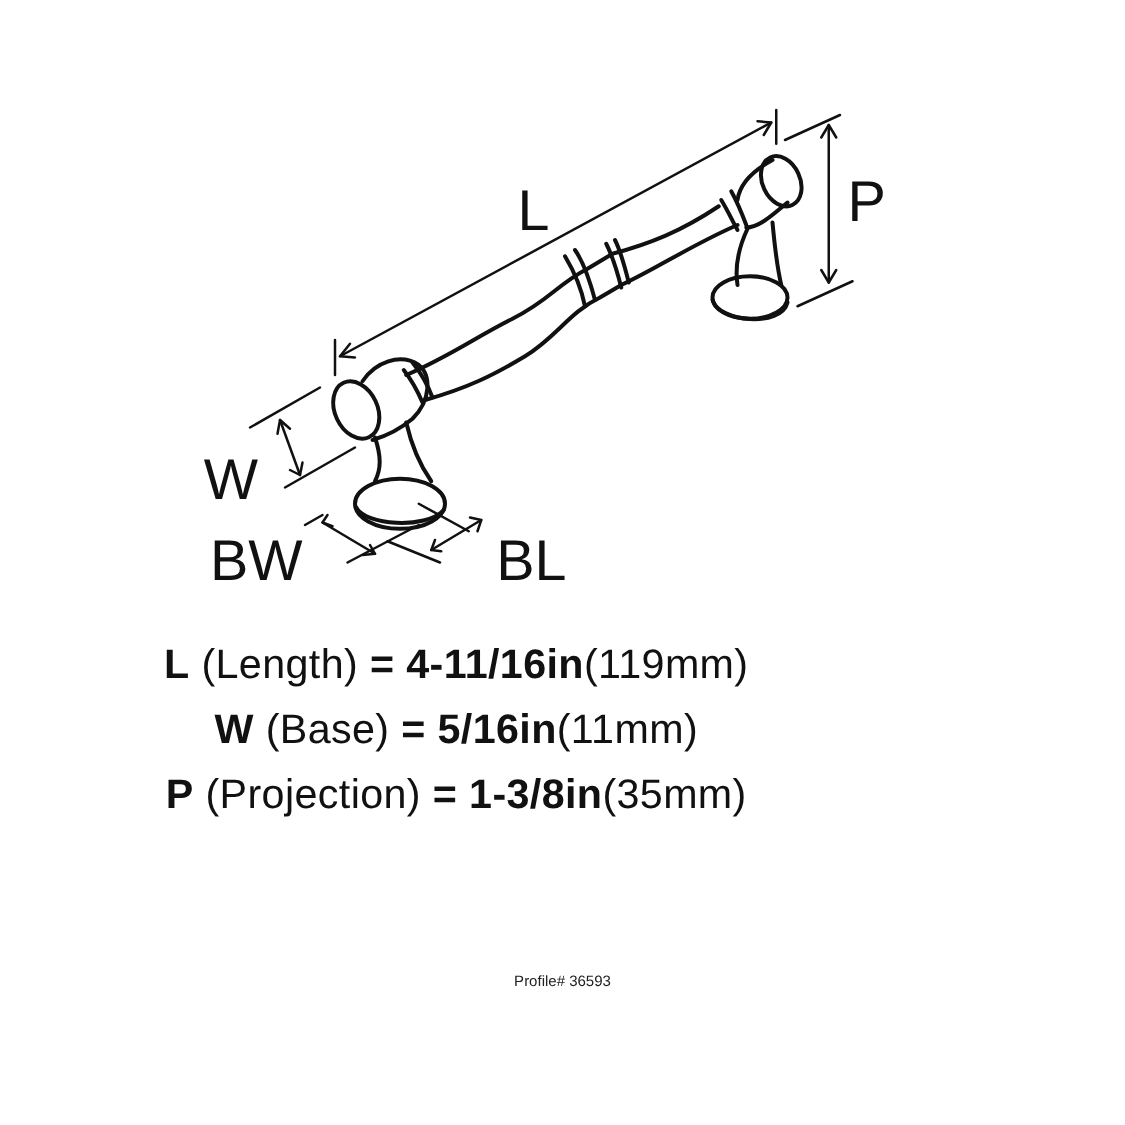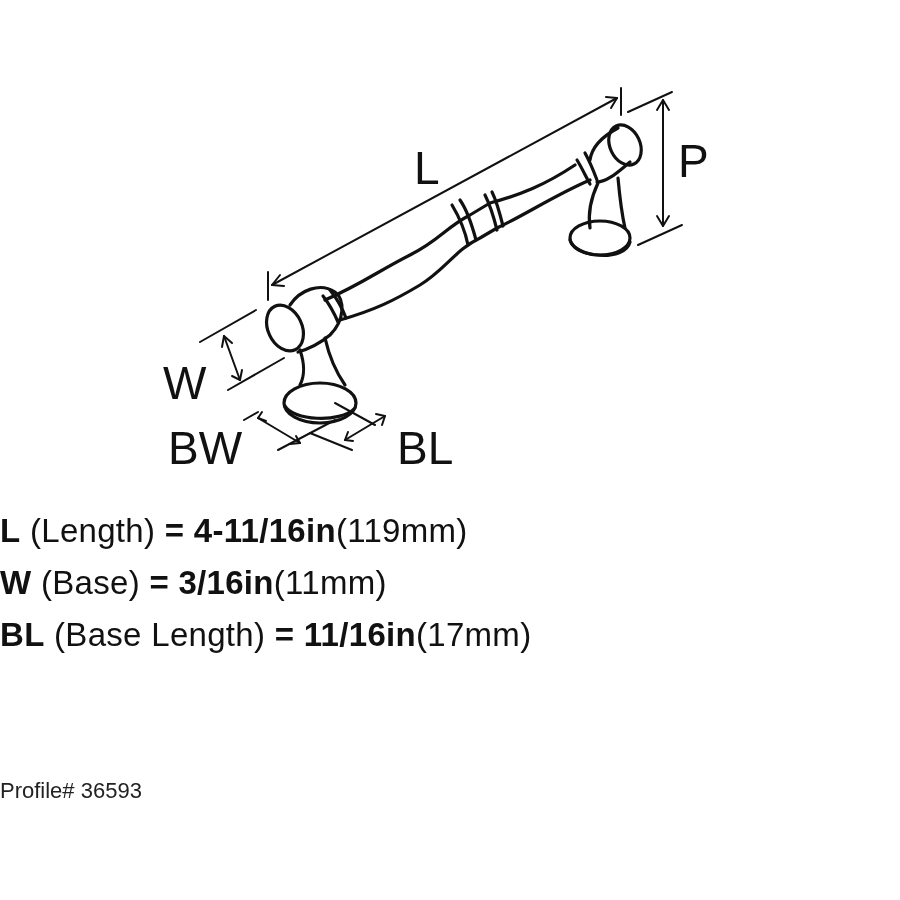--- a/index.html
+++ b/index.html
@@ -1,25 +1,25 @@
 <!DOCTYPE html>
 <html><head>
 <meta charset="utf-8">
 <style>
   html, body { margin:0; padding:0; background:#ffffff; }
   body { width:900px; height:900px; position:relative; overflow:hidden;
          font-family:"Liberation Sans", "DejaVu Sans", sans-serif; color:#111; }
   #drawing { position:absolute; left:0; top:0; width:900px; height:480px; }
   .lbl { position:absolute; font-size:46px; font-weight:400; color:#111; line-height:1; }
-  #specs { position:absolute; left:0; top:505px; width:730px; }
+  #specs { position:absolute; left:0; top:505px; width:730px; text-align:center; }
   .spec { font-size:33px; line-height:52px; white-space:nowrap; letter-spacing:0.3px; }
   .spec .code, .spec .eq, .spec .imp { font-weight:700; }
   .spec .desc, .spec .met { font-weight:400; }
-  #profile { position:absolute; left:0; top:778px; width:900px; 
-             font-size:22px; color:#222; }
+  #profile { position:absolute; left:0; top:778px; width:900px; text-align:center;
+             font-size:12px; color:#222; }
 </style>
 </head>
 <body>
 
 <div id="drawing">
   <svg width="900" height="480" viewBox="0 0 900 480">
     <g fill="none" stroke="#111" stroke-width="2" stroke-linecap="round" stroke-linejoin="round">
 
       <line x1="268" y1="272" x2="268" y2="300"></line>
       <line x1="621" y1="88" x2="621" y2="115"></line>
@@ -98,23 +98,23 @@
   <div class="spec">
     <span class="code">L</span>
     <span class="desc">(Length)</span>
     <span class="eq">=</span>
     <span class="imp">4-11/16in</span><span class="met">(119mm)</span>
   </div>
   <div class="spec">
     <span class="code">W</span>
     <span class="desc">(Base)</span>
     <span class="eq">=</span>
-    <span class="imp">3/16in</span><span class="met">(11mm)</span>
+    <span class="imp">5/16in</span><span class="met">(11mm)</span>
   </div>
   <div class="spec">
-    <span class="code">BL</span>
-    <span class="desc">(Base Length)</span>
+    <span class="code">P</span>
+    <span class="desc">(Projection)</span>
     <span class="eq">=</span>
-    <span class="imp">11/16in</span><span class="met">(17mm)</span>
+    <span class="imp">1-3/8in</span><span class="met">(35mm)</span>
   </div>
 </div>
 
 <div id="profile">Profile# 36593</div>
 
 </body></html>

